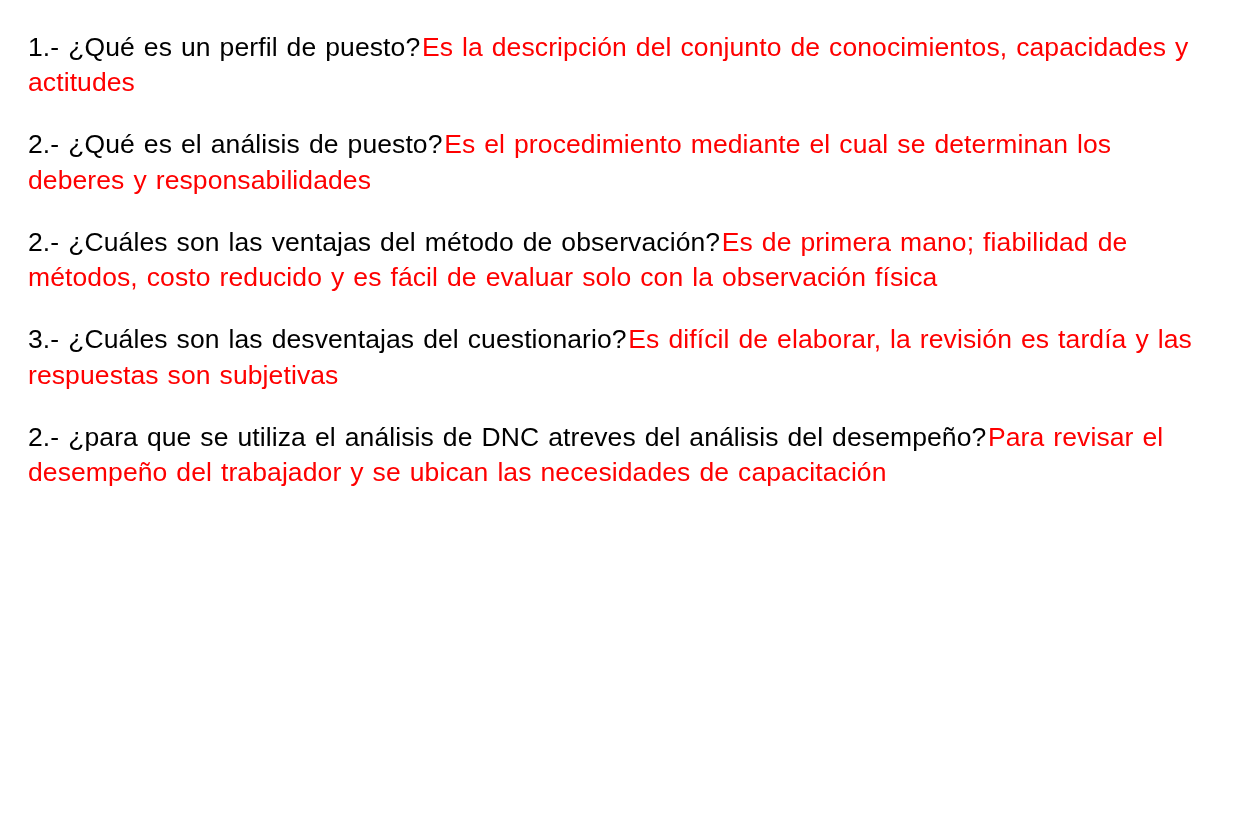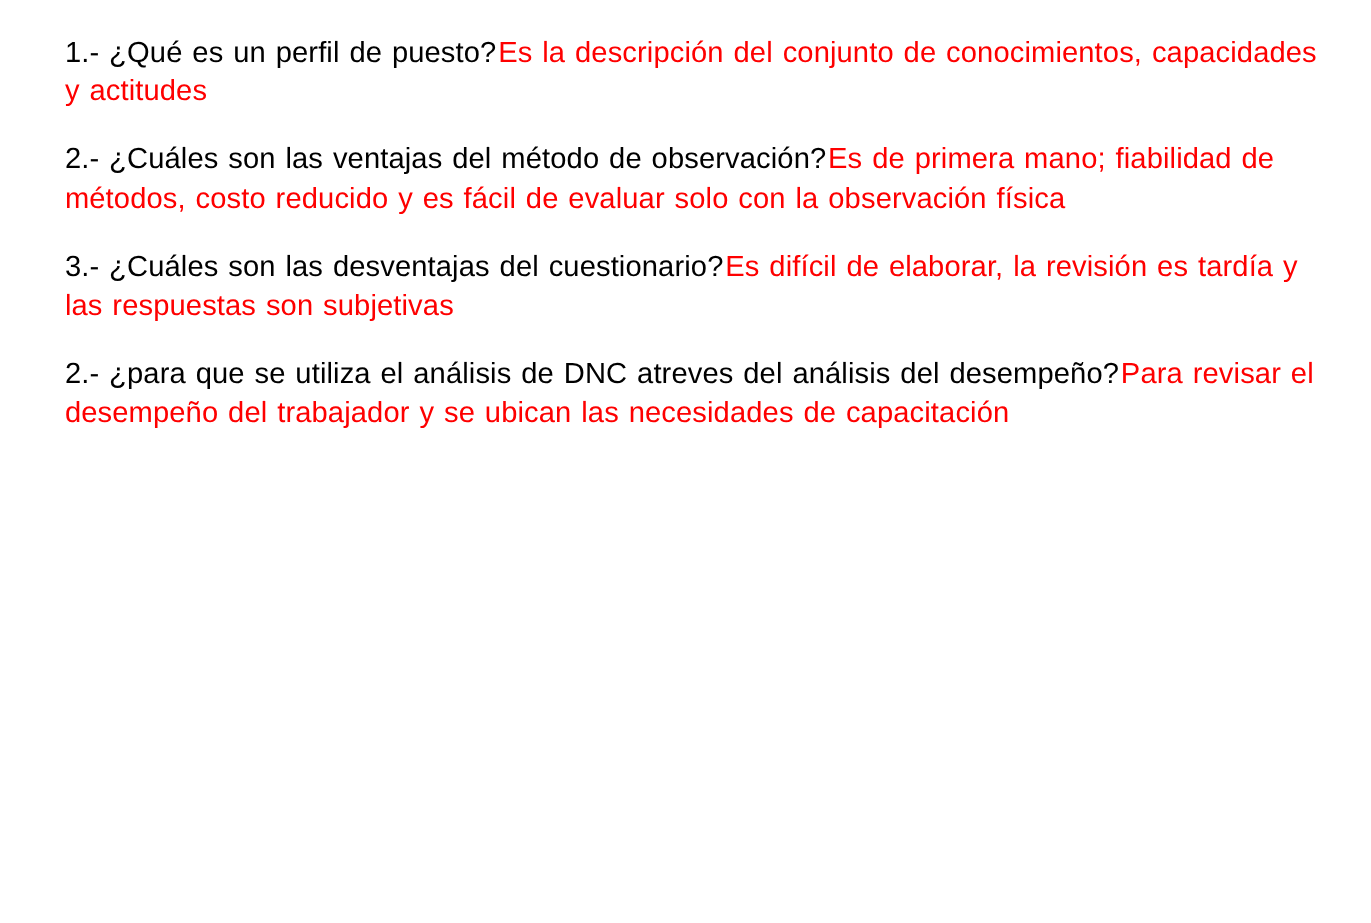--- a/index.html
+++ b/index.html
@@ -16,21 +16,20 @@
   }
   .page {
     box-sizing: border-box;
     width: 1246px;
     height: 839px;
     padding: 30px 40px 10px 28px;
     background: #ffffff;
   }
   .qa-list {
     display: block;
-    margin-left: 31px;
   }
   .qa-item {
     margin: 0 0 27px 0;
     font-size: 26.5px;
     line-height: 1.33;
     letter-spacing: 0.1px;
     word-spacing: 1.5px;
   }
   .qa-item:last-child {
     margin-bottom: 0;
@@ -49,20 +48,24 @@
 <body>
 
 <div class="page">
   <div class="qa-list">
 
     <p class="qa-item">
       <span class="q">1.- ¿Qué es un perfil de puesto?</span><span class="sep"> </span>
       <span class="a">Es la descripción del conjunto de conocimientos, capacidades y actitudes</span>
     </p>
 
+    <p class="qa-item">
+      <span class="q">2.- ¿Qué es el análisis de puesto?</span><span class="sep"> </span>
+      <span class="a">Es el procedimiento mediante el cual se determinan los deberes y responsabilidades</span>
+    </p>
 
     <p class="qa-item">
       <span class="q">2.- ¿Cuáles son las ventajas del método de observación?</span><span class="sep"> </span>
       <span class="a">Es de primera mano; fiabilidad de métodos, costo reducido y es fácil de evaluar solo con la observación física</span>
     </p>
 
     <p class="qa-item">
       <span class="q">3.- ¿Cuáles son las desventajas del cuestionario?</span><span class="sep"> </span>
       <span class="a">Es difícil de elaborar, la revisión es tardía y las respuestas son subjetivas</span>
     </p>

